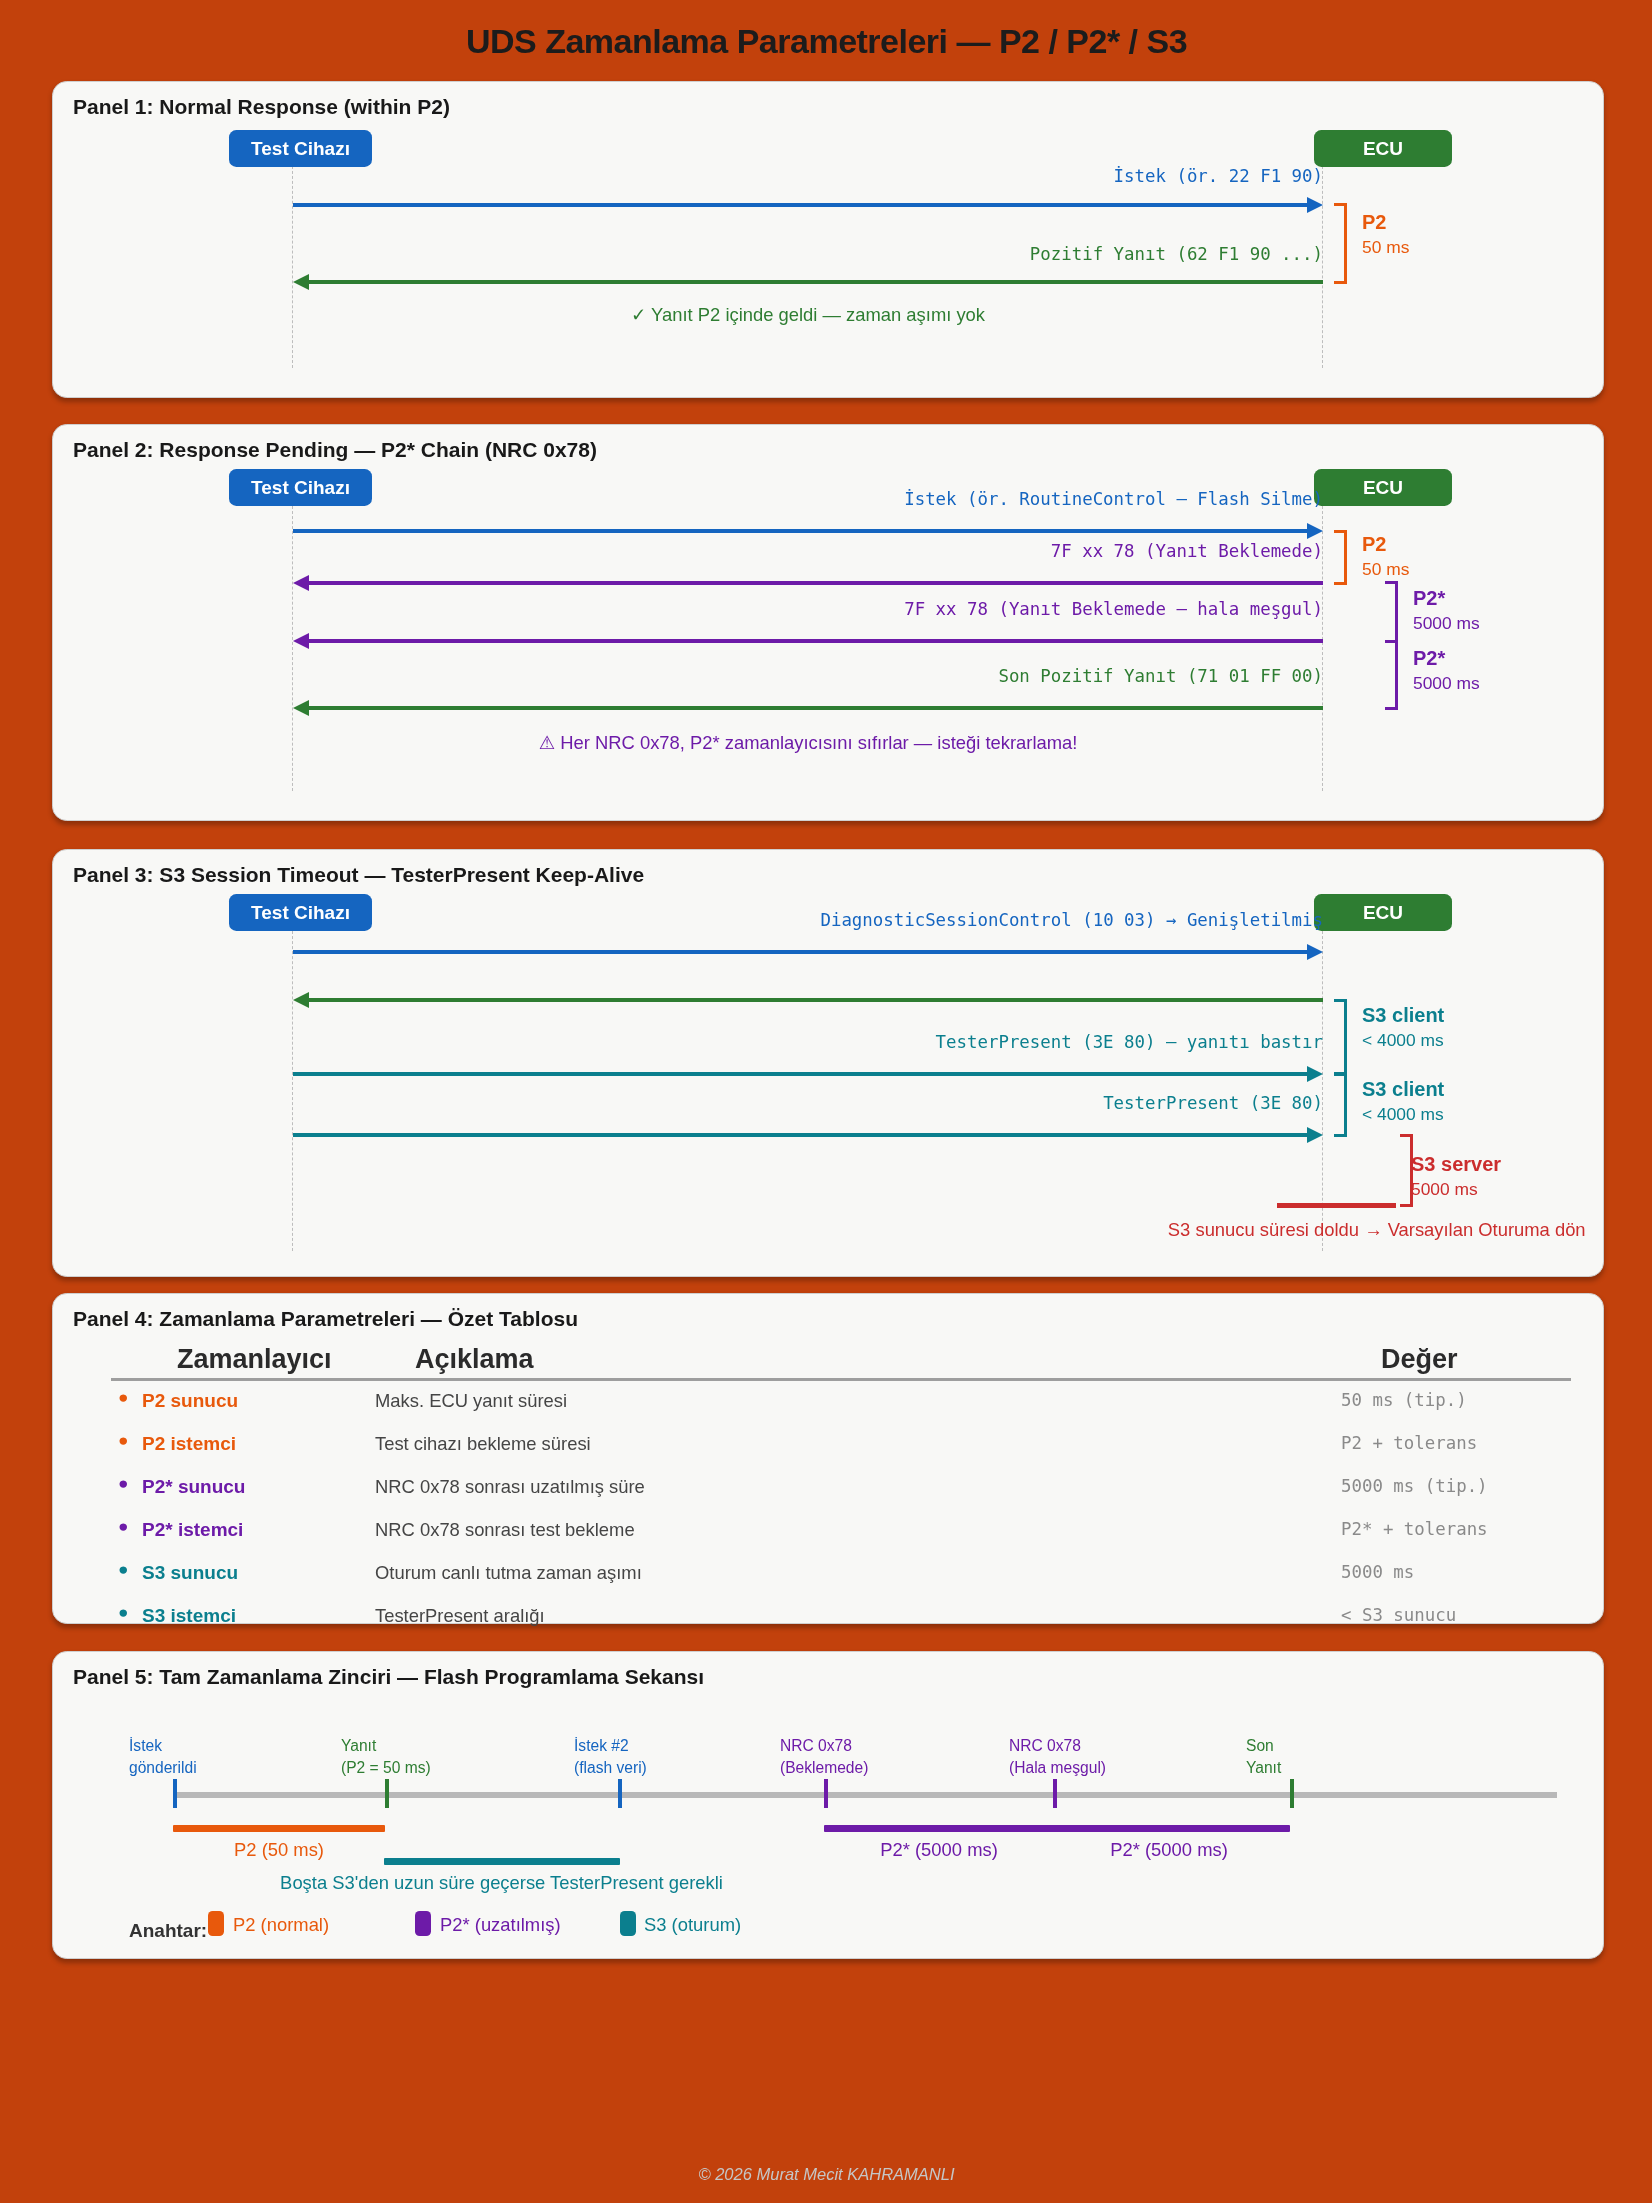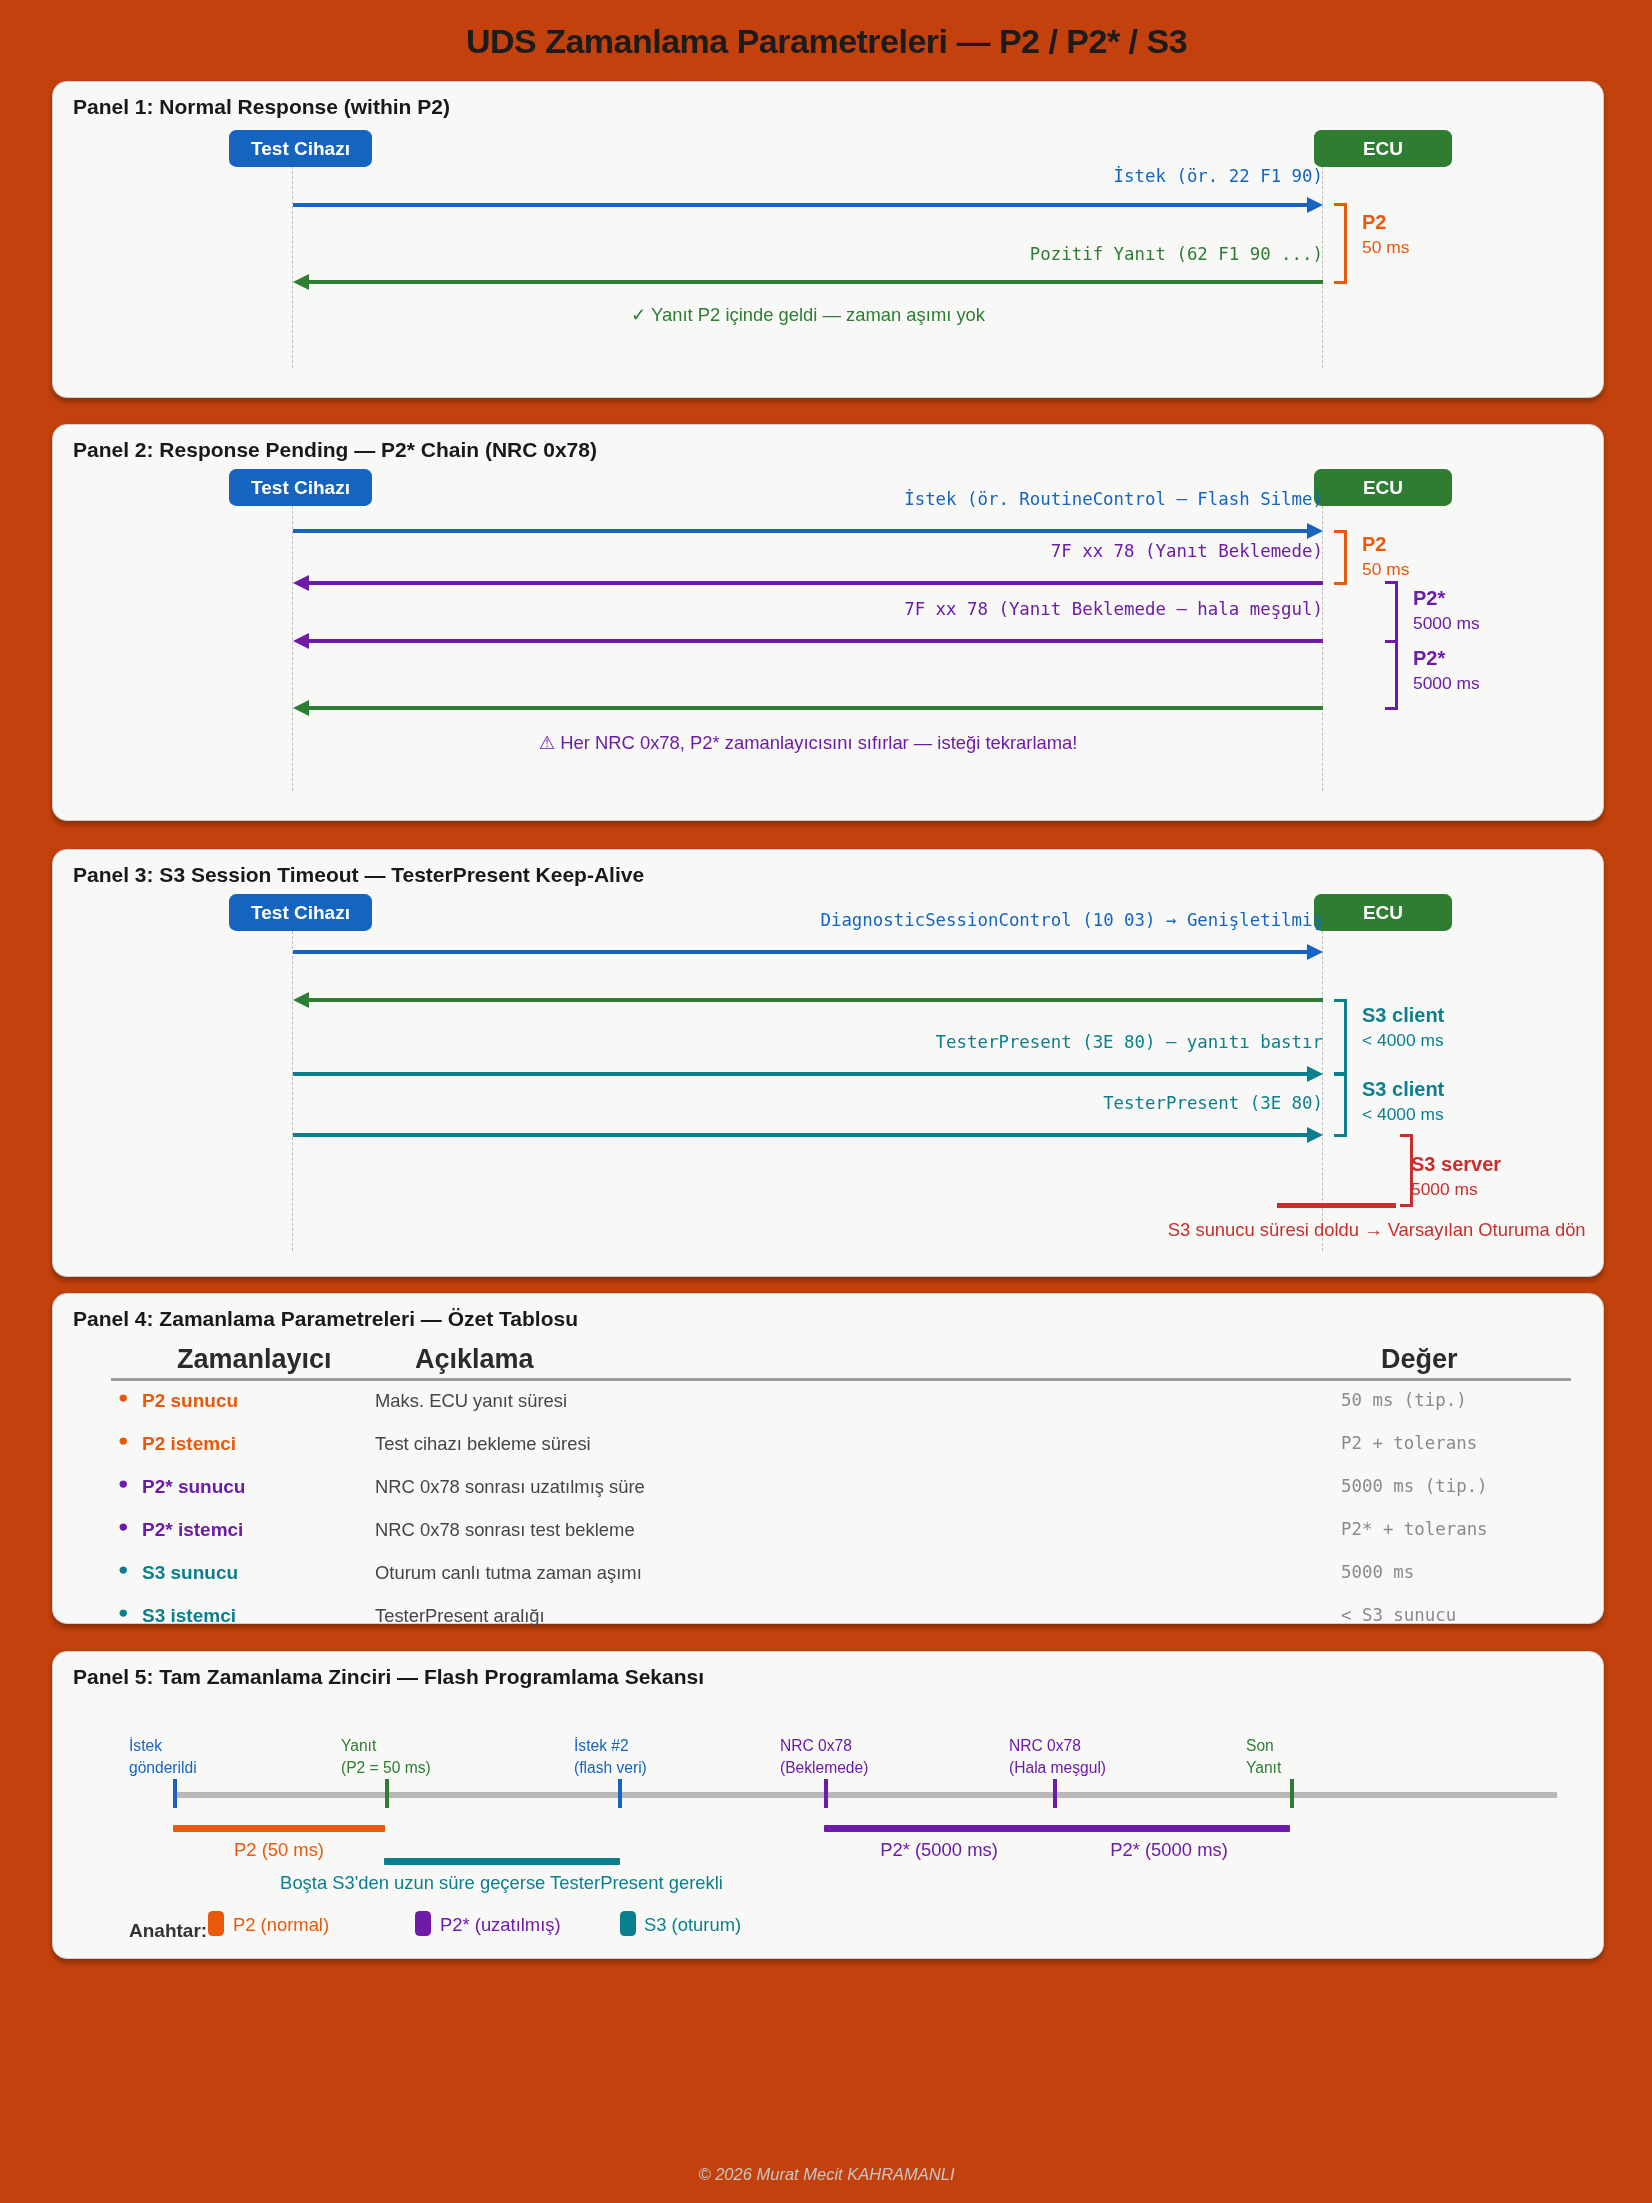--- a/index.html
+++ b/index.html
@@ -114,20 +114,21 @@
       <div class="aline l bg-purple"></div>
       <div class="head l"></div>
     </div>
 
     <div class="mlabel c-purple" style="top:174px;">7F xx 78 (Yanıt Beklemede — hala meşgul)</div>
     <div class="arr c-purple" style="top:208px;">
       <div class="aline l bg-purple"></div>
       <div class="head l"></div>
     </div>
 
+    <div class="mlabel c-green" style="top:241px;">Son Pozitif Yanıt (71 01 FF 00)</div>
     <div class="arr c-green" style="top:275px;">
       <div class="aline l bg-green"></div>
       <div class="head l"></div>
     </div>
 
     <div class="bracket c-orange" style="left:1281px;top:105px;height:55px;"></div>
     <div class="bk c-orange" style="left:1309px;top:108px;">
       <span class="n">P2</span>
       <span class="v">50 ms</span>
     </div>

